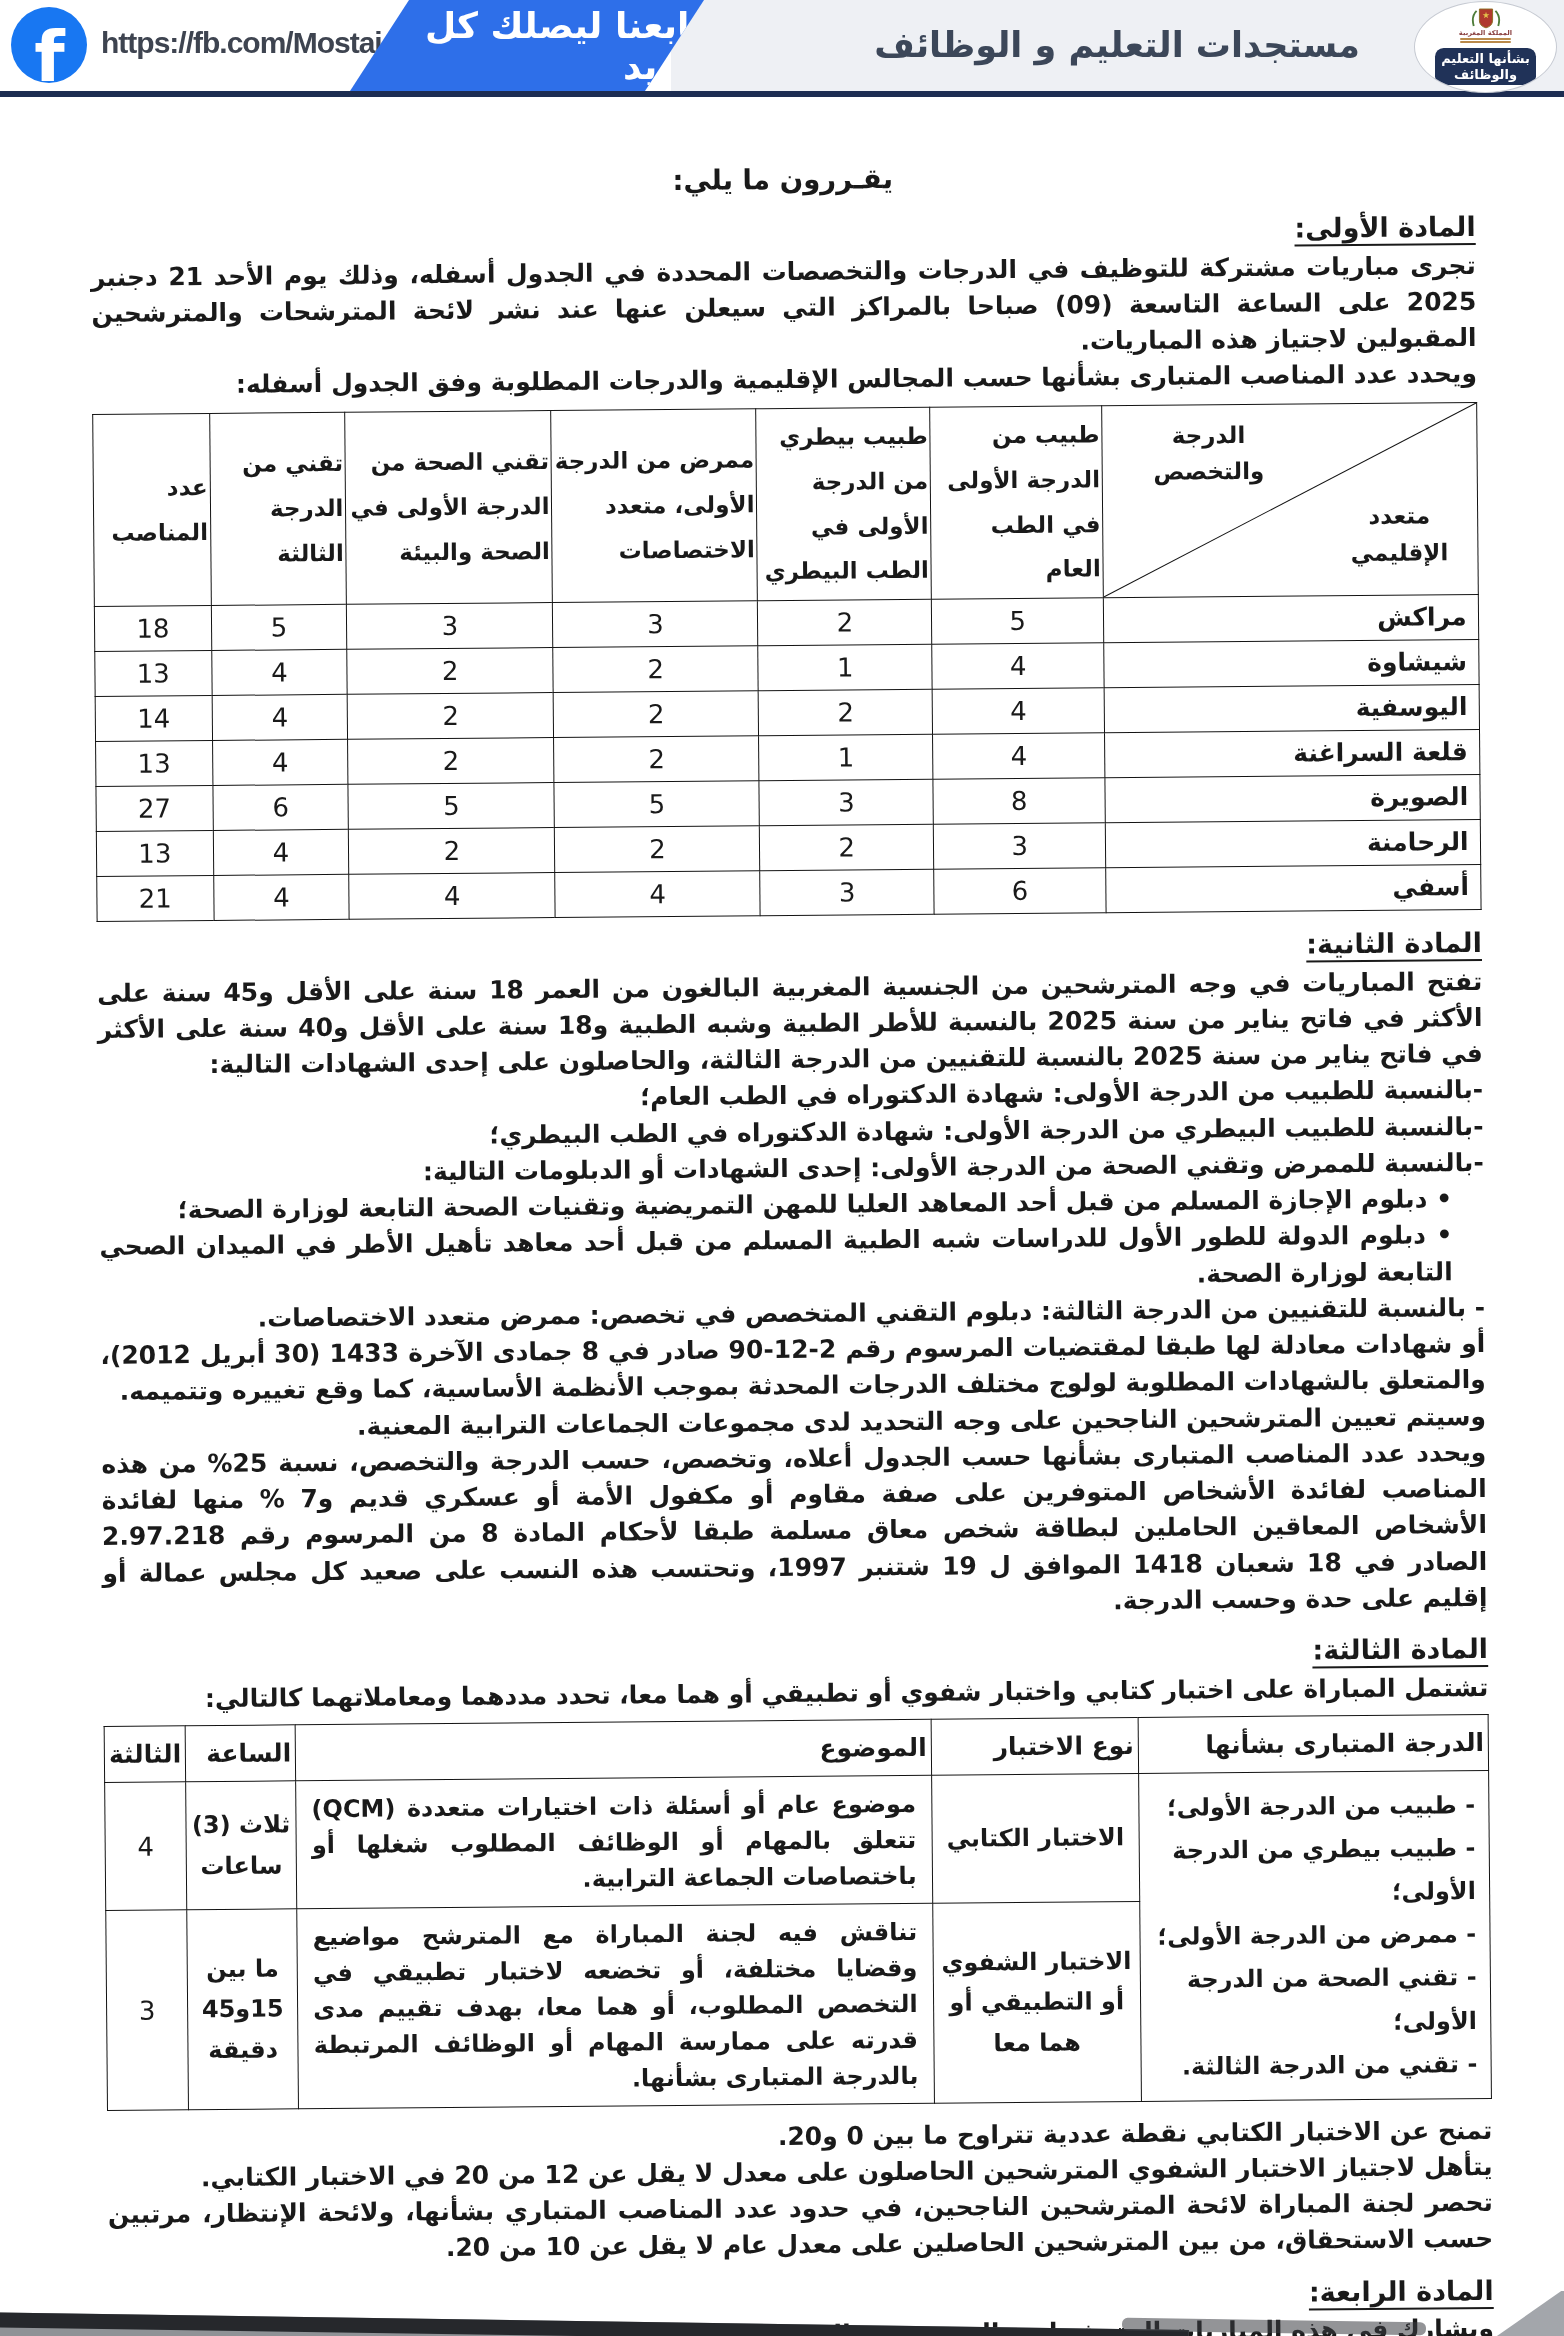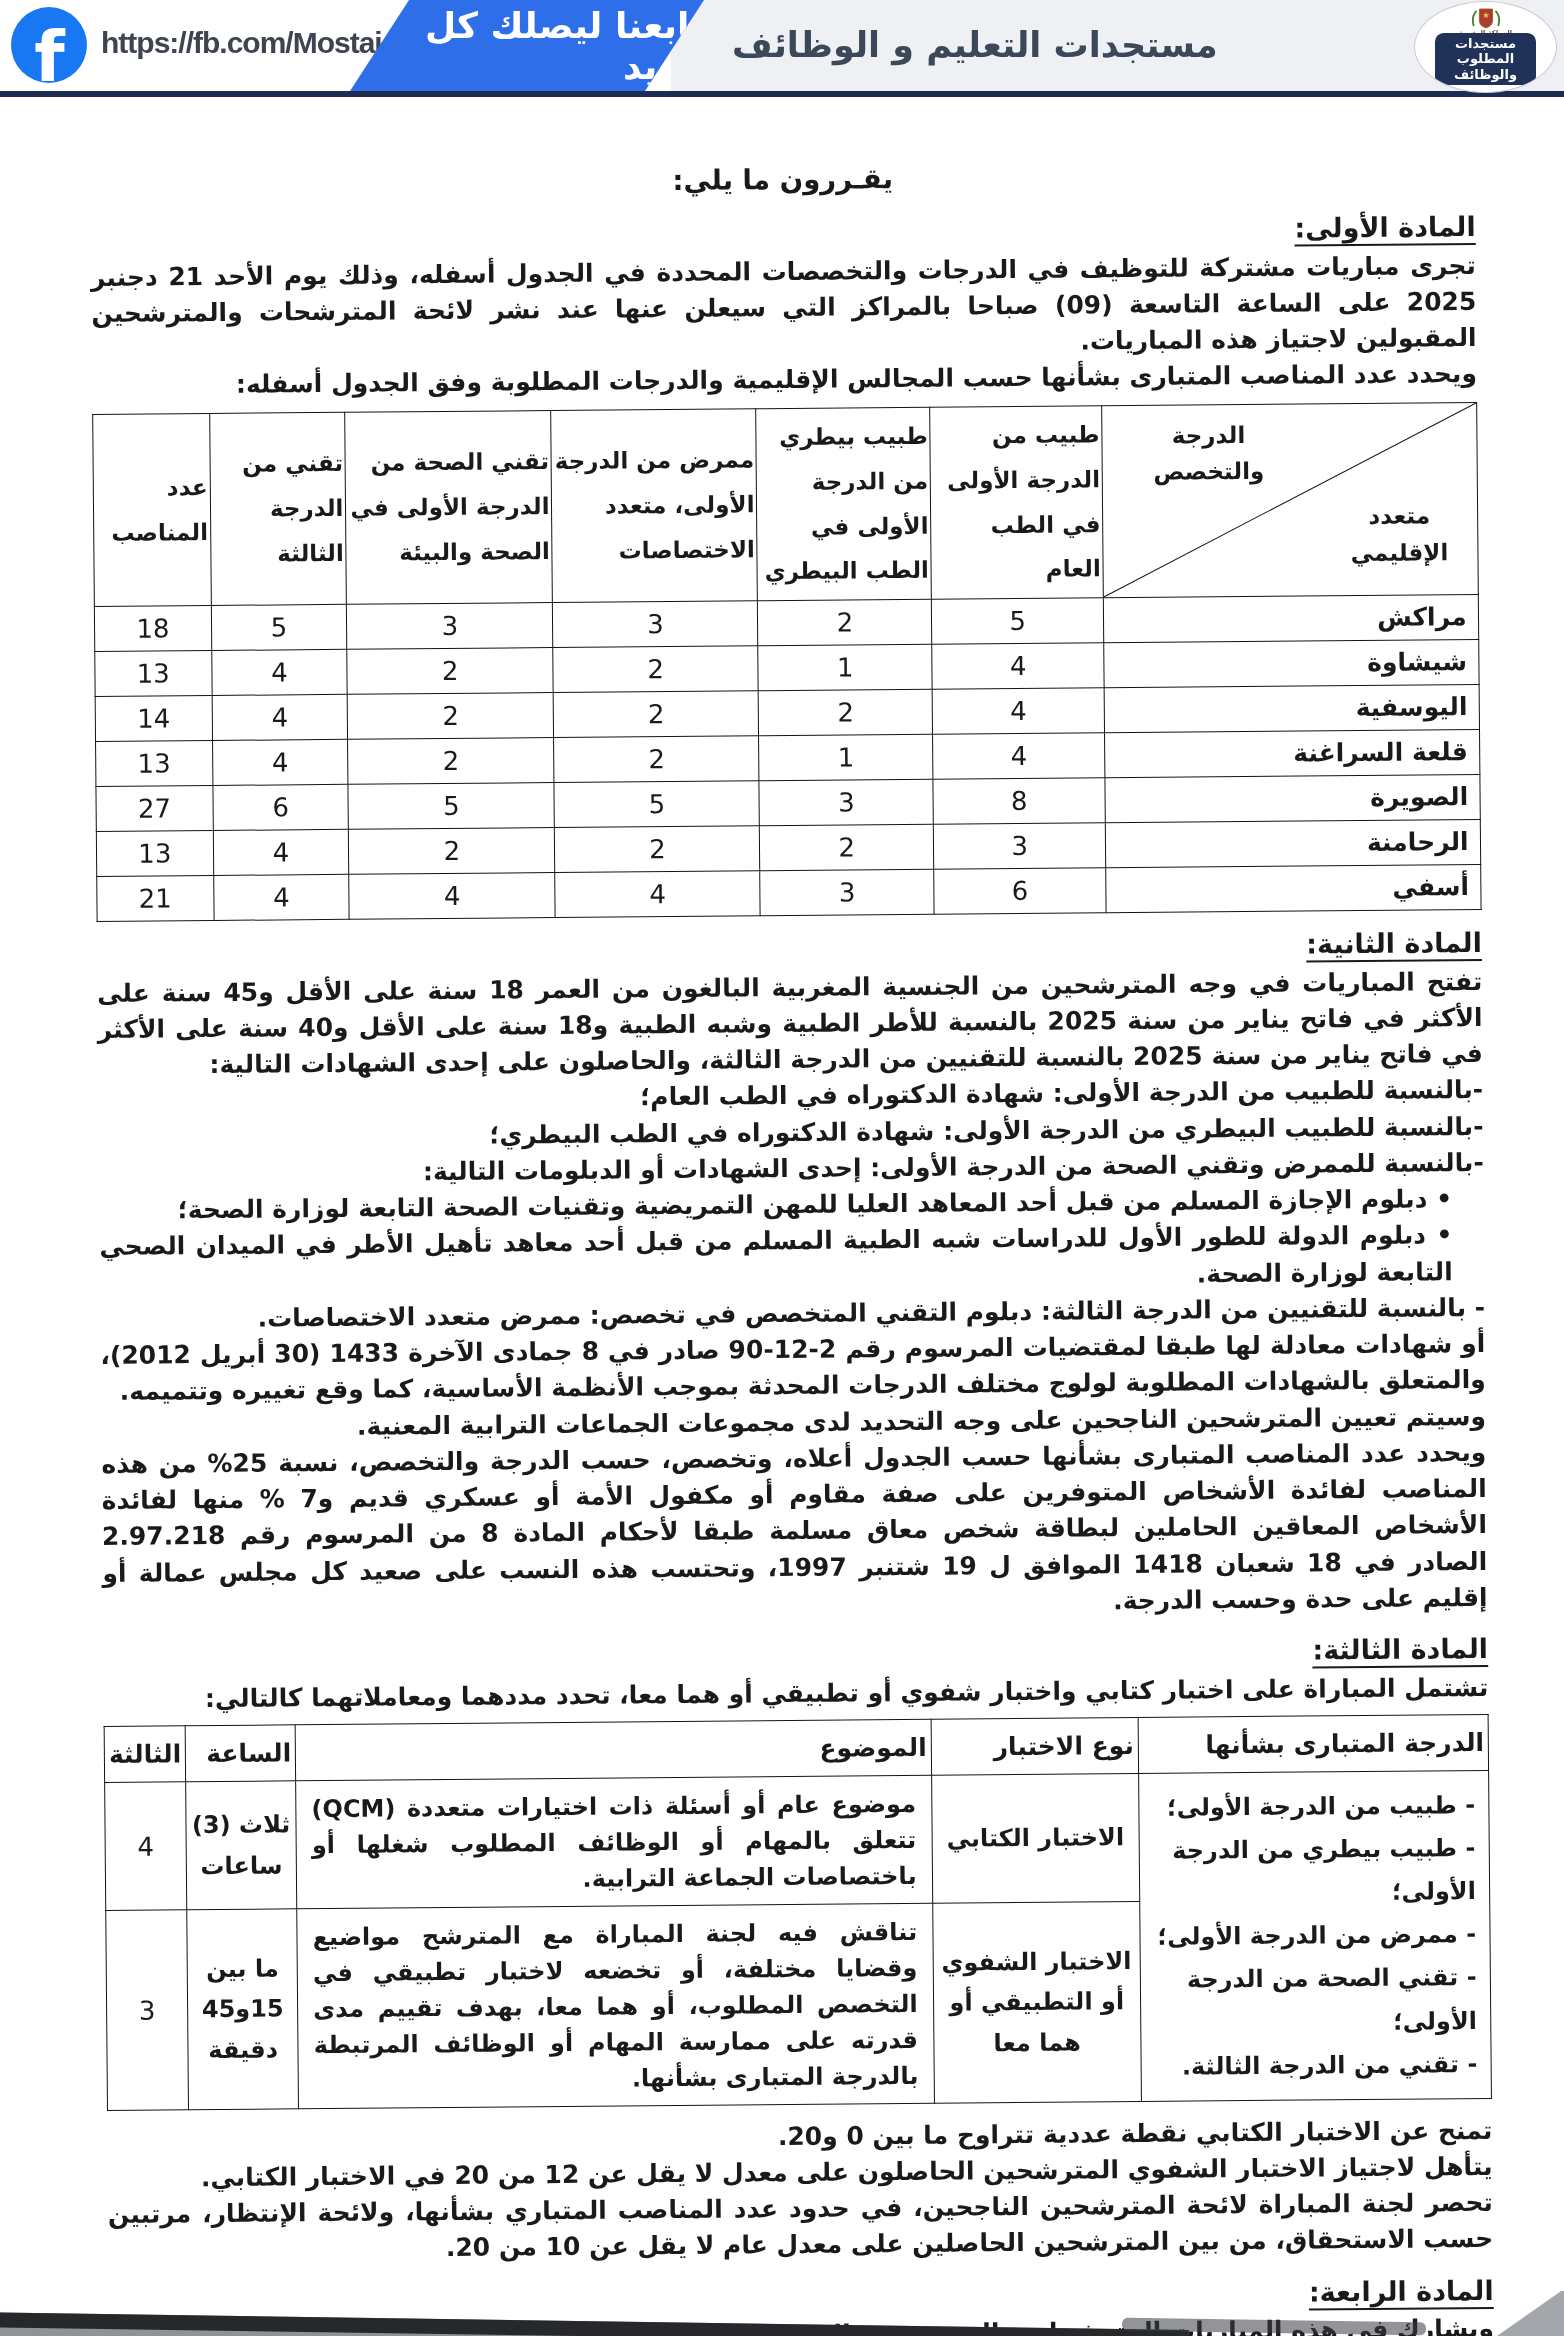--- a/index.html
+++ b/index.html
@@ -20,21 +20,21 @@
     position:absolute;left:101px;top:26px;font-size:30px;font-weight:700;color:#3e4450;
     font-family:"Liberation Sans",sans-serif;letter-spacing:-1px;white-space:nowrap;
   }
   .banner{
     position:absolute;left:350px;top:0;width:354px;height:91px;background:#2e6fe9;
     clip-path:polygon(59px 0,100% 0,calc(100% - 59px) 100%,0 100%);
     display:flex;align-items:center;justify-content:center;
   }
   .banner-text{color:#ffffff;font-size:36px;font-weight:700;direction:rtl;padding-left:13.3px;}
   .site-title{
-    position:absolute;left:732px;width:628px;top:25px;text-align:left;
+    position:absolute;left:732px;width:628px;top:25px;text-align:right;
     font-size:35px;font-weight:700;color:#3c4759;direction:rtl;
   }
   .logo-oval{
     position:absolute;left:1414px;top:1px;width:141px;height:90px;background:#ffffff;
     border:1px solid #c6cad2;border-radius:50%;overflow:hidden;text-align:center;z-index:2;
   }
   .logo-emblem{margin:2.9px auto 0;display:block;}
   .logo-tiny{font-size:6.7px;line-height:1.1;color:#8a4040;direction:rtl;font-weight:700;}
   .logo-bar{width:51px;height:1.9px;background:#b9894a;margin:1px auto;border-radius:1px;}
   .logo-band{
@@ -109,21 +109,21 @@
     <svg class="logo-emblem" width="32" height="25" viewBox="0 0 34 26">
       <path d="M4 22 Q1 12 7 6" stroke="#4e7d3a" stroke-width="2" fill="none"></path>
       <path d="M30 22 Q33 12 27 6" stroke="#4e7d3a" stroke-width="2" fill="none"></path>
       <path d="M10 4 h14 v12 q0 6 -7 8 q-7 -2 -7 -8 z" fill="#b03a2e" stroke="#8a6d1f" stroke-width="1"></path>
       <path d="M17 7 l2.2 6.8 -5.8 -4.2 h7.2 l-5.8 4.2 z" fill="#e3c34b"></path>
     </svg>
     <div class="logo-tiny">المملكة المغربية</div>
     <div class="logo-bar"></div>
     <div class="logo-bar"></div>
     <div class="logo-band">
-      <div>مستجدات المطلوب</div>
+      <div>بشأنها التعليم</div>
       <div>والوظائف</div>
     </div>
   </div>
 </div>
 <div class="header-underline"></div>
 
 <div class="page">
 
   <p class="p lead">يقـررون ما يلي:</p>
 

